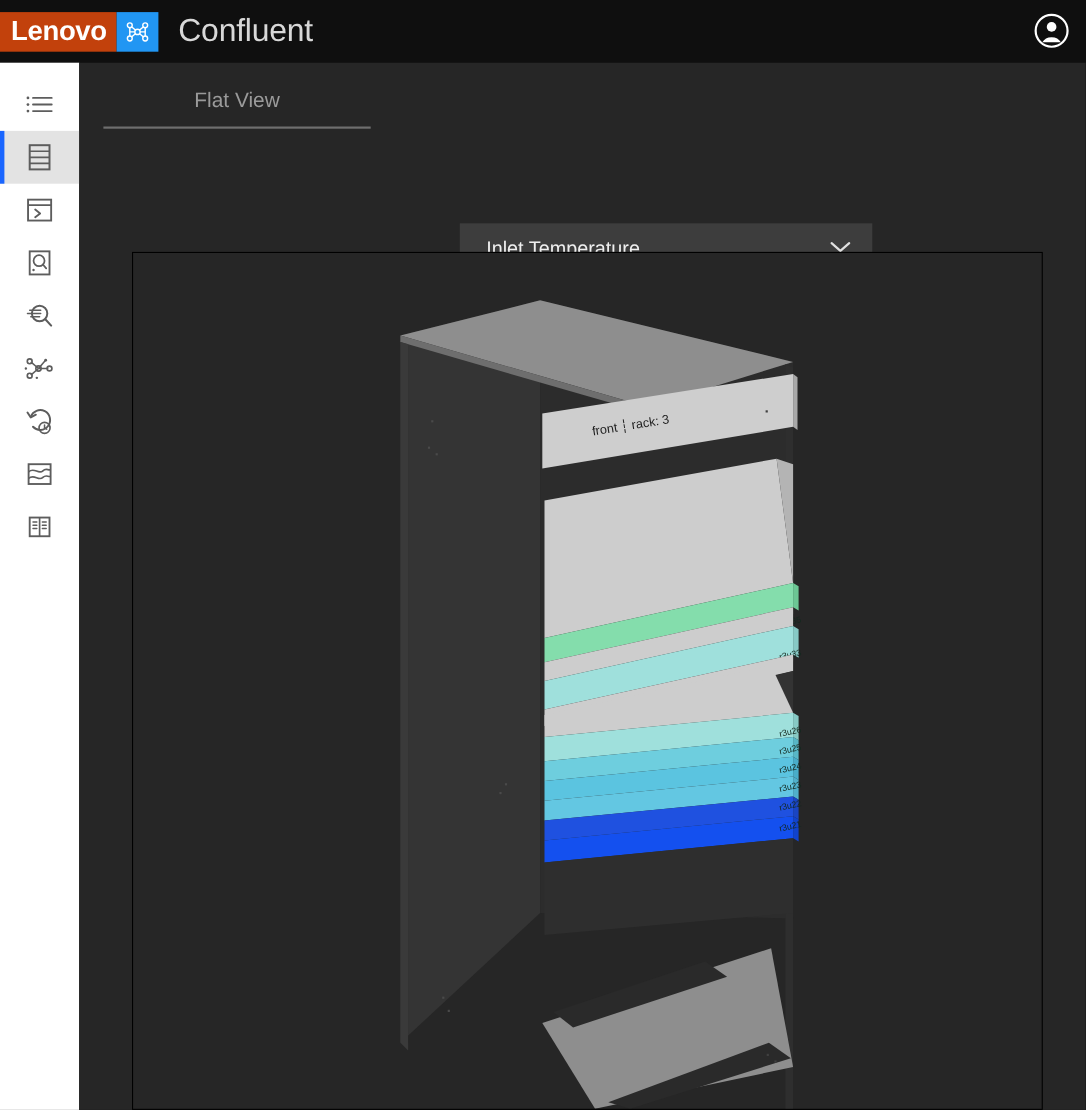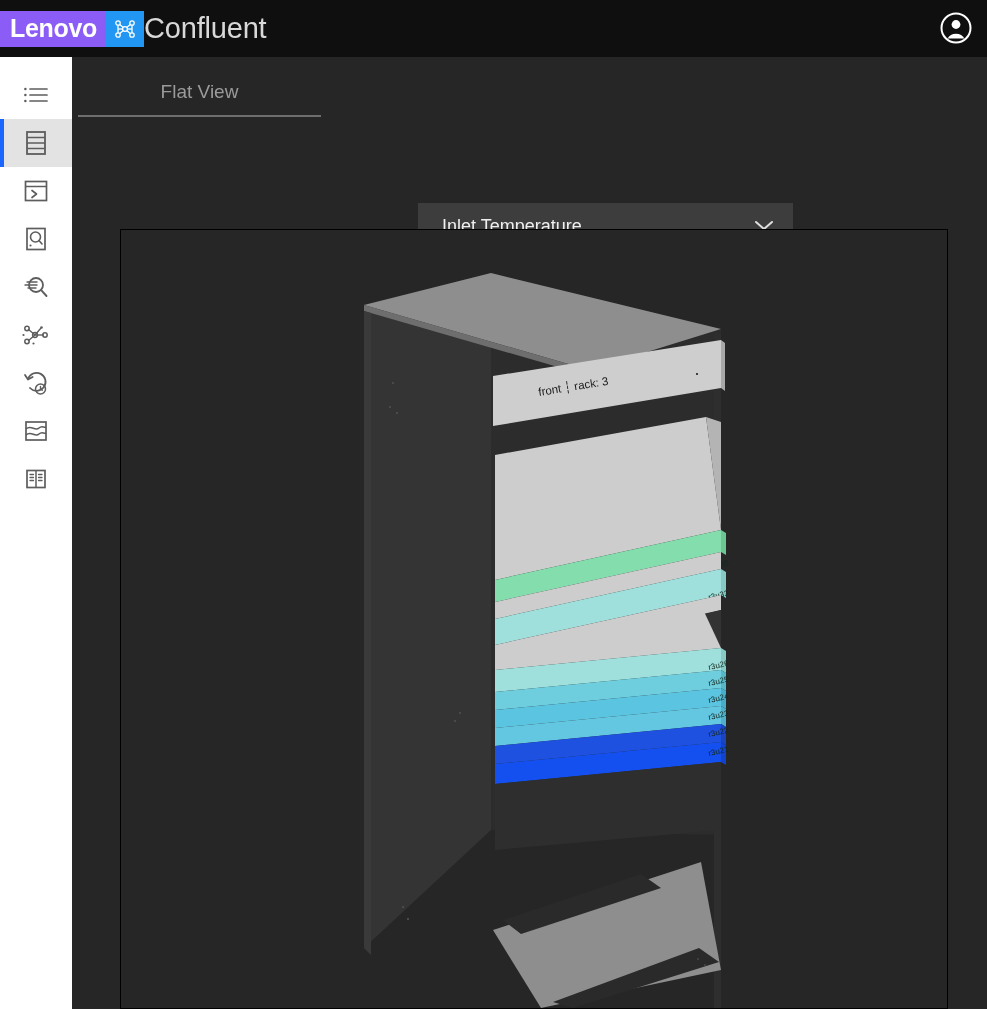--- a/index.html
+++ b/index.html
@@ -22,21 +22,21 @@
     display: flex;
     align-items: center;
   }
   .brand {
     display: flex;
     align-items: center;
     height: 36px;
     margin-left: 0px;
   }
   .brand-lenovo {
-    background: #8b5cf6;
+    background: #c2410c;
     color: #ffffff;
     font-size: 25px;
     font-weight: bold;
     letter-spacing: -0.3px;
     height: 36px;
     display: flex;
     align-items: center;
     padding: 0 9px 0 10px;
   }
   .brand-mark {
@@ -44,21 +44,21 @@
     width: 38px;
     height: 36px;
     display: flex;
     align-items: center;
     justify-content: center;
   }
   .brand-product {
     color: #d8d8d8;
     font-size: 29px;
     font-weight: 300;
-    margin-left: 0;
+    margin-left: 18px;
     letter-spacing: -0.2px;
   }
   .account-btn {
     position: absolute;
     right: 14px;
     top: 11px;
     width: 34px;
     height: 34px;
     cursor: pointer;
   }
@@ -98,21 +98,21 @@
     position: absolute;
     top: 57px; left: 72px;
     width: 915px;
     height: 952px;
     background: #262626;
   }
 
   .tabs {
     position: absolute;
     top: 14px;
-    left: 6px;
+    left: 22px;
     display: flex;
   }
   .tab {
     width: 243px;
     text-align: center;
     padding: 10px 0 14px 0;
     cursor: pointer;
     position: relative;
   }
   .tab-label {

